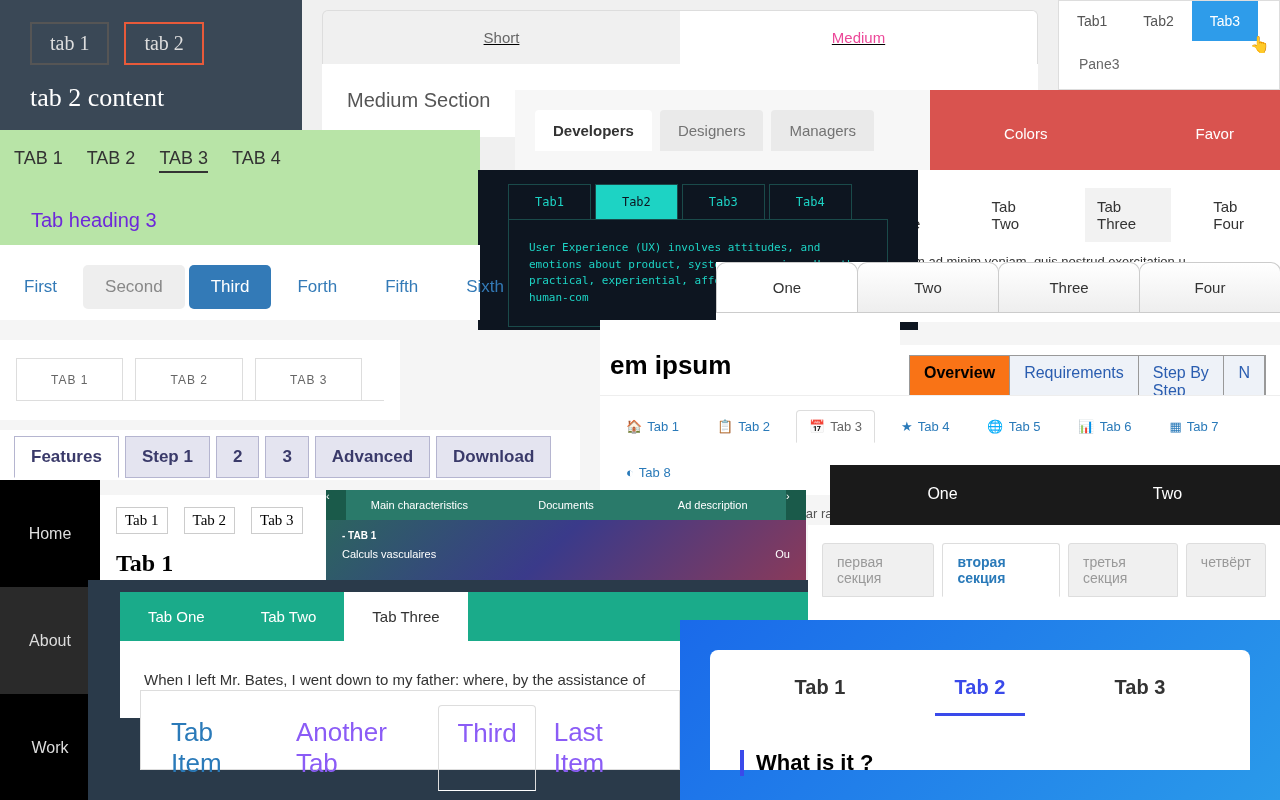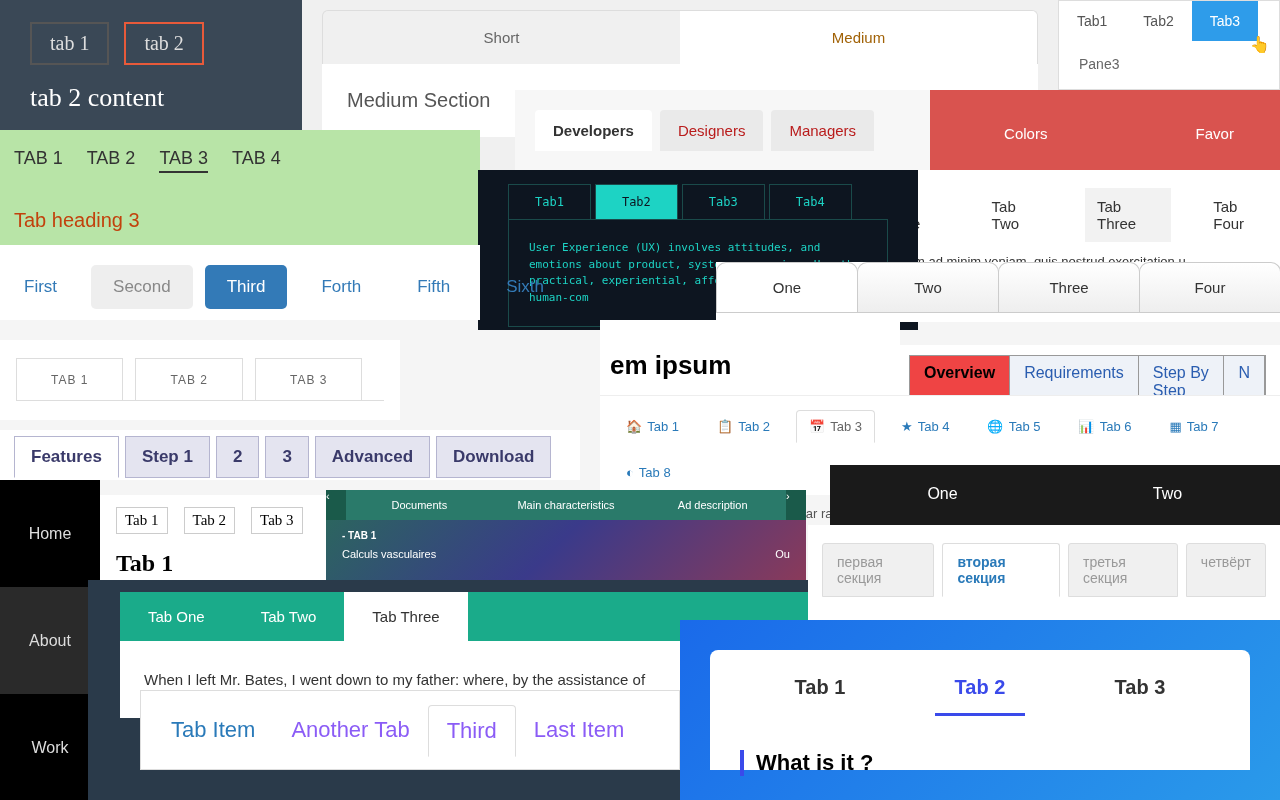--- a/index.html
+++ b/index.html
@@ -8,69 +8,69 @@
 
 
 .pA { left:0; top:0; width:302px; height:135px; background:#3a4856; padding:22px 30px; }
 .pA-tabs { display:flex; gap:15px; }
 .pA-tab { border:2px solid #555; padding:8px 18px; font-family:Georgia,serif; font-size:20px; color:#ddd; cursor:pointer; }
 .pA-tab.active { border-color:#e85a3a; }
 .pA-content { font-family:Georgia,serif; font-size:26px; color:#fff; margin-top:18px; }
 
 
 .pB { left:302px; top:0; width:756px; height:180px; background:#f0f0f0; padding-top:10px; }
-.pB-tabs { display:flex; background:#f0f0f0; border-bottom:1px solid #ddd; margin:0 20px; border-radius:6px 6px 0 0; overflow:hidden; border:1px solid #ddd; border-bottom:none;}
+.pB-tabs { display:flex; background:#f0f0f0; border-bottom:1px solid #ddd; margin:0 20px; border-radius:6px 6px 0 0; overflow:hidden; border:1px solid #ddd; border-bottom:none;text-decoration:underline;}
 .pB-tab { flex:1; text-align:center; padding:18px 0; font-size:15px; color:#666; cursor:pointer; }
-.pB-tab.active { background:#fff; color:#a16207; }
+.pB-tab.active { background:#fff; color:#ec4899; }
 .pB-body { background:#fff; margin:0 20px; padding:25px; }
 .pB-title { font-size:20px; color:#555; }
 
 
 .pC { left:1058px; top:0; width:222px; height:90px; background:#fff; border:1px solid #ddd; }
 .pC-tabs { display:flex; }
 .pC-tab { padding:12px 18px; font-size:14px; color:#555; cursor:pointer; }
 .pC-tab.active { background:#2e9cea; color:#fff; }
 .pC-body { padding:15px 20px; font-size:14px; color:#666; }
 .cursor-icon { position:absolute; left:1250px; top:35px; font-size:16px; }
 
 
 .pD { left:930px; top:90px; width:378px; height:80px; background:#d9534f; color:#fff; }
 .pD-tabs { display:flex; justify-content:space-around; padding-top:35px; font-size:15px; }
 .pD-tab { cursor:pointer; }
 
 
 .pE { left:515px; top:90px; width:415px; height:80px; background:#f7f7f7; padding:20px; }
 .pE-tabs { display:flex; gap:8px; }
-.pE-tab { padding:12px 18px; background:#eaeaea; border-radius:4px 4px 0 0; font-size:15px; color:#b91c1c; cursor:pointer; }
+.pE-tab { padding:12px 18px; background:#eaeaea; border-radius:4px 4px 0 0; font-size:15px; color:#737373; cursor:pointer; }
 .pE-tab.active { background:#fff; color:#333; font-weight:600; }
 
 
 .pF { left:0; top:130px; width:480px; height:115px; background:#b8e4a7; padding:18px 14px; }
 .pF-tabs { display:flex; gap:24px; font-size:18px; color:#333; }
 .pF-tab { cursor:pointer; }
 .pF-tab.active { border-bottom:2px solid #333; padding-bottom:2px; }
-.pF-heading { font-size:20px; margin-top:36px; color:#c2410c; }
+.pF-heading { font-size:20px; margin-top:36px; color:#6d28d9;margin-left:17px; }
 
 
 .pG { left:870px; top:170px; width:410px; height:100px; background:#fff; padding:18px 0 0 10px; }
 .pG-tabs { display:flex; gap:30px; font-size:15px; color:#333; }
 .pG-tab { padding:10px 12px; cursor:pointer; }
 .pG-tab.active { background:#f2f2f2; }
 .pG-body { font-size:13px; color:#333; margin-top:12px; }
 
 
 .pH { left:478px; top:170px; width:440px; height:160px; background:#0d1520; padding:14px 30px; }
 .pH-tabs { display:flex; gap:4px; }
 .pH-tab { padding:10px 26px; font-size:12px; color:#1dd3c4; border:1px solid #1a4a4a; border-bottom:none; cursor:pointer; font-family:monospace; }
 .pH-tab.active { background:#1dd3c4; color:#0d1520; }
 .pH-body { border:1px solid #1a4a4a; padding:20px; font-family:monospace; font-size:11px; color:#1dd3c4; line-height:1.5; }
 
 
 .pI { left:0; top:245px; width:480px; height:75px; background:#fff; padding:20px 0 0 2px; }
-.pI-tabs { display:flex; gap:12px; font-size:17px; align-items:center; }
+.pI-tabs { display:flex; gap:4px; font-size:17px; align-items:center; }
 .pI-tab { padding:12px 22px; color:#337ab7; cursor:pointer; border-radius:5px; }
 .pI-tab.mute { background:#eee; color:#888; }
 .pI-tab.active { background:#337ab7; color:#fff; }
 
 
 .pJ { left:716px; top:262px; width:564px; height:60px; background:#fff; }
 .pJ-tabs { display:flex; border-bottom:1px solid #ccc; }
 .pJ-tab { flex:1; text-align:center; padding:16px 0; font-size:15px; color:#333; border:1px solid #ccc; border-bottom:none; border-radius:10px 10px 0 0; cursor:pointer; background:linear-gradient(#fff,#eee); margin-right:-1px;}
 .pJ-tab.active { background:#fff; }
 
@@ -80,21 +80,21 @@
 .pK-tab { padding:14px 34px; border:1px solid #ddd; border-bottom:none; font-size:12px; letter-spacing:1px; color:#666; cursor:pointer; }
 .pK-bot { border-bottom:1px solid #ddd; margin-top:-1px;}
 
 
 .pL { left:600px; top:320px; width:300px; height:80px; background:#fff; padding:30px 10px; font-size:26px; font-weight:bold; }
 
 
 .pM { left:895px; top:345px; width:385px; height:55px; background:#fff; padding:10px 14px 0; }
 .pM-tabs { display:flex; border:1px solid #999; }
 .pM-tab { padding:8px 14px; font-size:16px; color:#2a5db0; border-right:1px solid #999; cursor:pointer; }
-.pM-tab.active { color:#000; background:#ef4444; font-weight:bold; }
+.pM-tab.active { color:#000; background:#f97316; font-weight:bold; }
 .pM-tab:not(.active){ background:#eef2f8; }
 
 
 .pN { left:600px; top:395px; width:680px; height:100px; background:#fff; border-top:1px solid #eee; padding:14px 14px 0; }
 .pN-tabs { display:flex; gap:14px; flex-wrap:wrap; font-size:13px; }
 .pN-tab { padding:8px 12px; color:#2a7ab9; cursor:pointer; display:flex; gap:5px; align-items:center;}
 .pN-tab.active { border:1px solid #ddd; border-bottom:1px solid #fff; border-radius:4px 4px 0 0; color:#666; }
 .pN-body { font-size:13px; color:#555; margin-top:16px; line-height:1.5;}
 
 
@@ -138,21 +138,21 @@
 
 .pU { left:88px; top:580px; width:720px; height:220px; background:#2a3a4a; padding:12px 0 0 32px;}
 .pU-inner { background:#fff; }
 .pU-tabs { display:flex; background:#1aab8a; }
 .pU-tab { padding:16px 28px; font-size:15px; color:#fff; cursor:pointer; }
 .pU-tab.active { background:#fff; color:#333; }
 .pU-body { padding:30px 24px; font-size:15px; color:#333; }
 
 
 .pV { left:140px; top:690px; width:540px; height:80px; background:#fff; border:1px solid #ddd; padding:14px 12px 0; }
-.pV-tabs { display:flex; font-size:22px; }
+.pV-tabs { display:flex; font-size:26px; }
 .pV-tab { padding:12px 18px; color:#8b5cf6; cursor:pointer; }
 .pV-tab.active { color:#2a7ab9; }
 .pV-tab.sel { border:1px solid #ddd; border-bottom:1px solid #fff; border-radius:4px 4px 0 0;}
 
 
 .pW { left:680px; top:620px; width:600px; height:180px; background:linear-gradient(135deg,#1a6aea,#2a9aea); padding:30px; }
 .pW-card { background:#fff; border-radius:8px 8px 0 0; padding:20px 30px 10px; height:100%;}
 .pW-tabs { display:flex; justify-content:space-around; font-size:20px; font-weight:bold; }
 .pW-tab { padding:6px 20px 14px; color:#333; cursor:pointer; }
 .pW-tab.active { color:#3a4aea; border-bottom:3px solid #3a4aea; }
@@ -341,22 +341,22 @@
     <div class="pR-tab">Tab 1</div>
     <div class="pR-tab">Tab 2</div>
     <div class="pR-tab">Tab 3</div>
   </div>
   <div class="pR-heading">Tab 1</div>
 </div>
 
 <div class="panel pS">
   <div class="pS-tabs">
     <div class="pS-arrow">‹</div>
+    <div class="pS-tab">Main characteristics</div>
     <div class="pS-tab">Documents</div>
-    <div class="pS-tab">Main characteristics</div>
     <div class="pS-tab">Ad description</div>
     <div class="pS-arrow">›</div>
   </div>
   <div class="pS-body">
     <div>- TAB 1</div>
     <div class="pS-sub">
       <span>Calculs vasculaires</span>
       <span>Ou</span>
     </div>
   </div>

